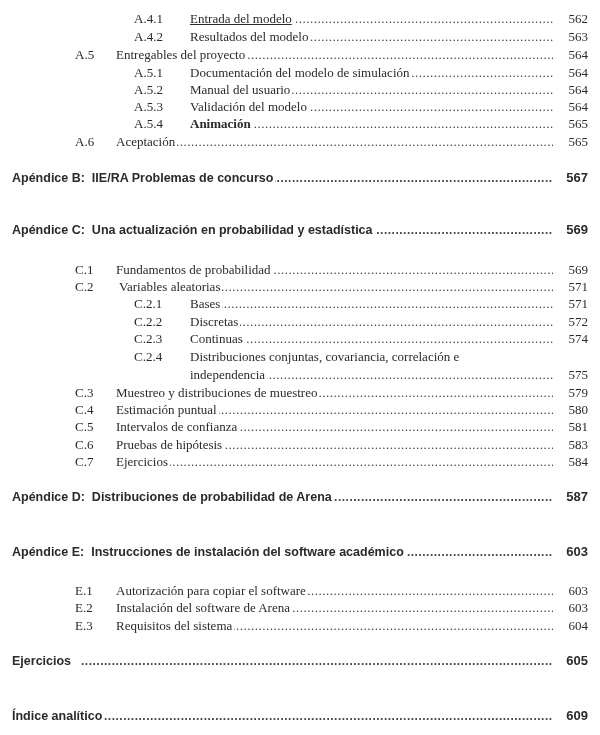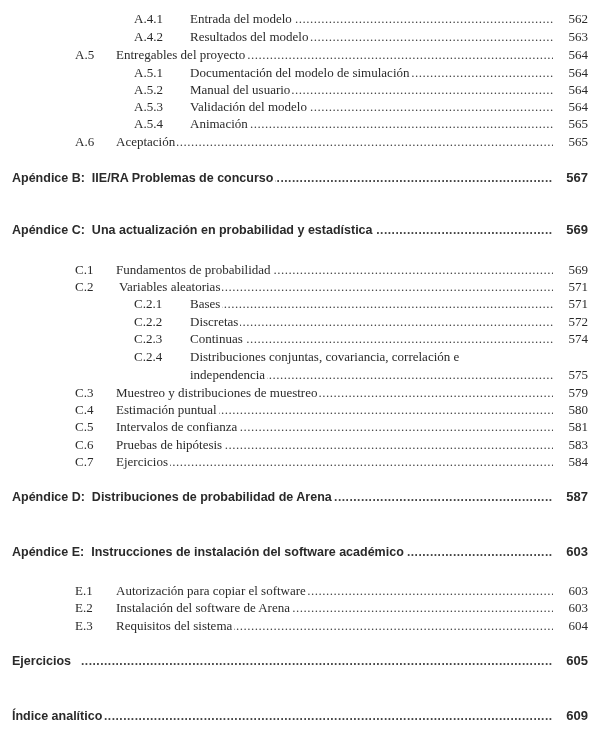--- a/index.html
+++ b/index.html
@@ -24,21 +24,21 @@
 </style>
 </head>
 <body>
 
 <div id="toc">
     <div class="row l2" style="top: 10px;">
       <span class="num">A.4.1</span>
       <span class="leader">
         <span class="leader-text">........................................................................................................................................................................................................</span>
       </span>
-      <span class="title"><span class="title-inner" style="white-space: pre;">Entrada del modelo</span></span>
+      <span class="title"><span class="title-inner" style="white-space: pre; text-decoration: underline;">Entrada del modelo</span></span>
       <span class="page">562</span>
     </div>
     <div class="row l2" style="top: 28px;">
       <span class="num">A.4.2</span>
       <span class="leader">
         <span class="leader-text">........................................................................................................................................................................................................</span>
       </span>
       <span class="title"><span class="title-inner" style="white-space: pre;">Resultados del modelo</span></span>
       <span class="page">563</span>
     </div>
@@ -72,21 +72,21 @@
         <span class="leader-text">........................................................................................................................................................................................................</span>
       </span>
       <span class="title"><span class="title-inner" style="white-space: pre;">Validación del modelo</span></span>
       <span class="page">564</span>
     </div>
     <div class="row l2" style="top: 115px;">
       <span class="num">A.5.4</span>
       <span class="leader">
         <span class="leader-text">........................................................................................................................................................................................................</span>
       </span>
-      <span class="title"><span class="title-inner" style="white-space: pre;">Animación</span></span>
+      <span class="title"><span class="title-inner" style="white-space: pre; font-weight: bold;">Animación</span></span>
       <span class="page">565</span>
     </div>
     <div class="row l1" style="top: 133px;">
       <span class="num">A.6</span>
       <span class="leader">
         <span class="leader-text">........................................................................................................................................................................................................</span>
       </span>
       <span class="title"><span class="title-inner" style="white-space: pre;">Aceptación</span></span>
       <span class="page">565</span>
     </div>

